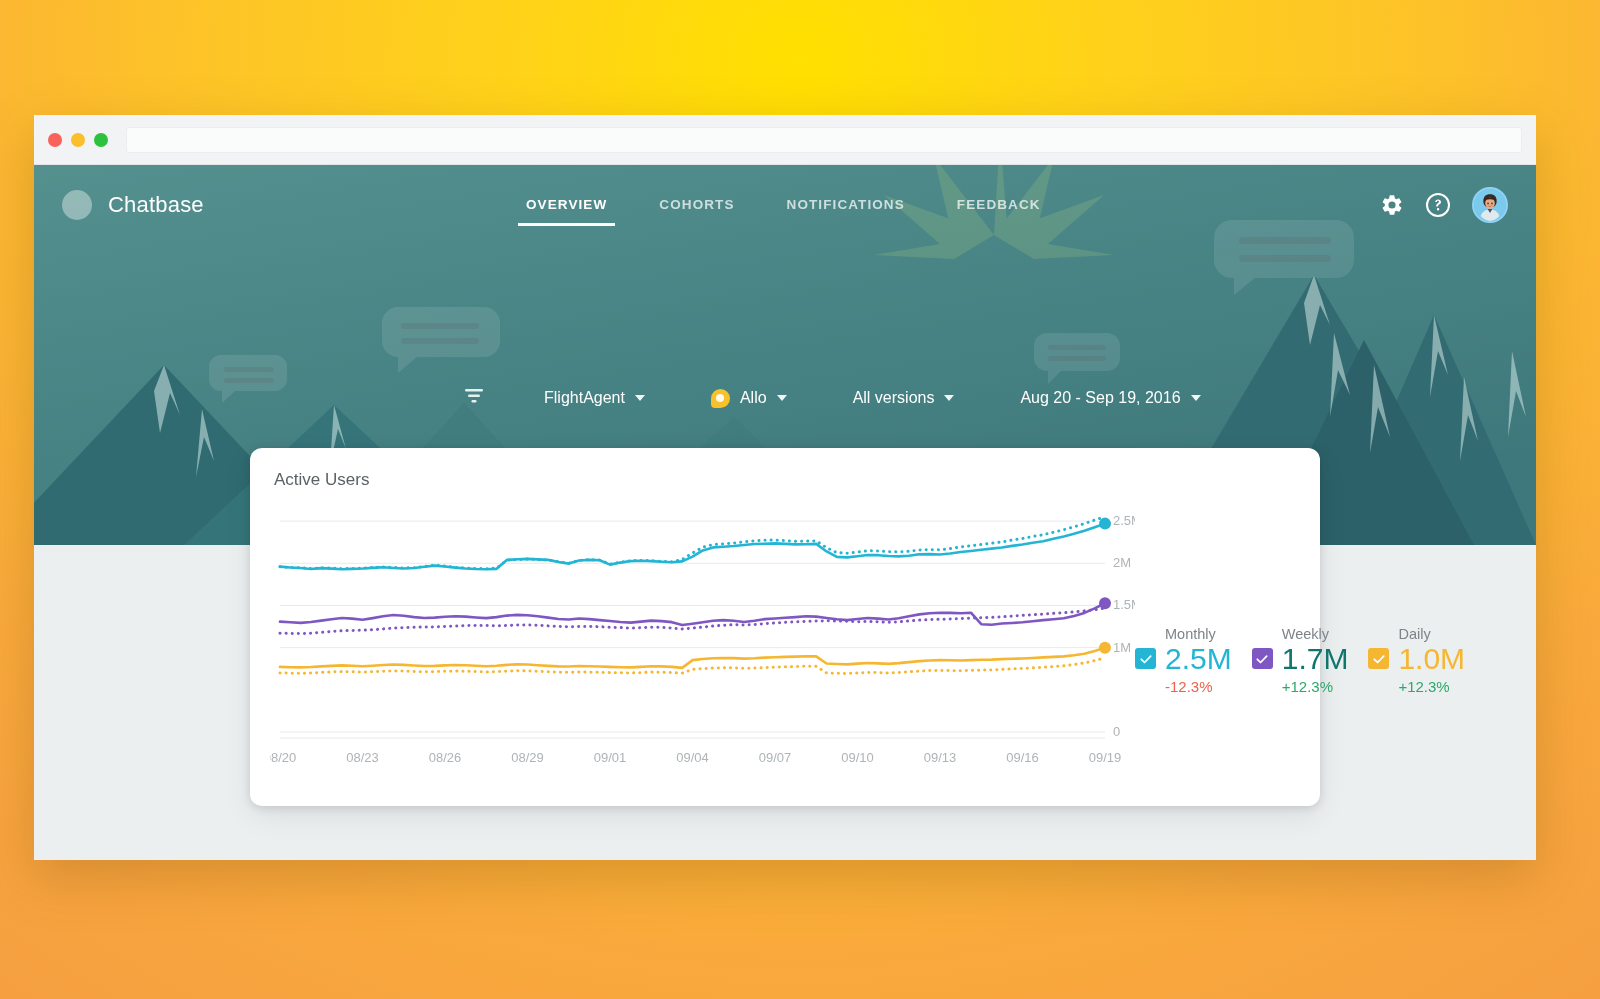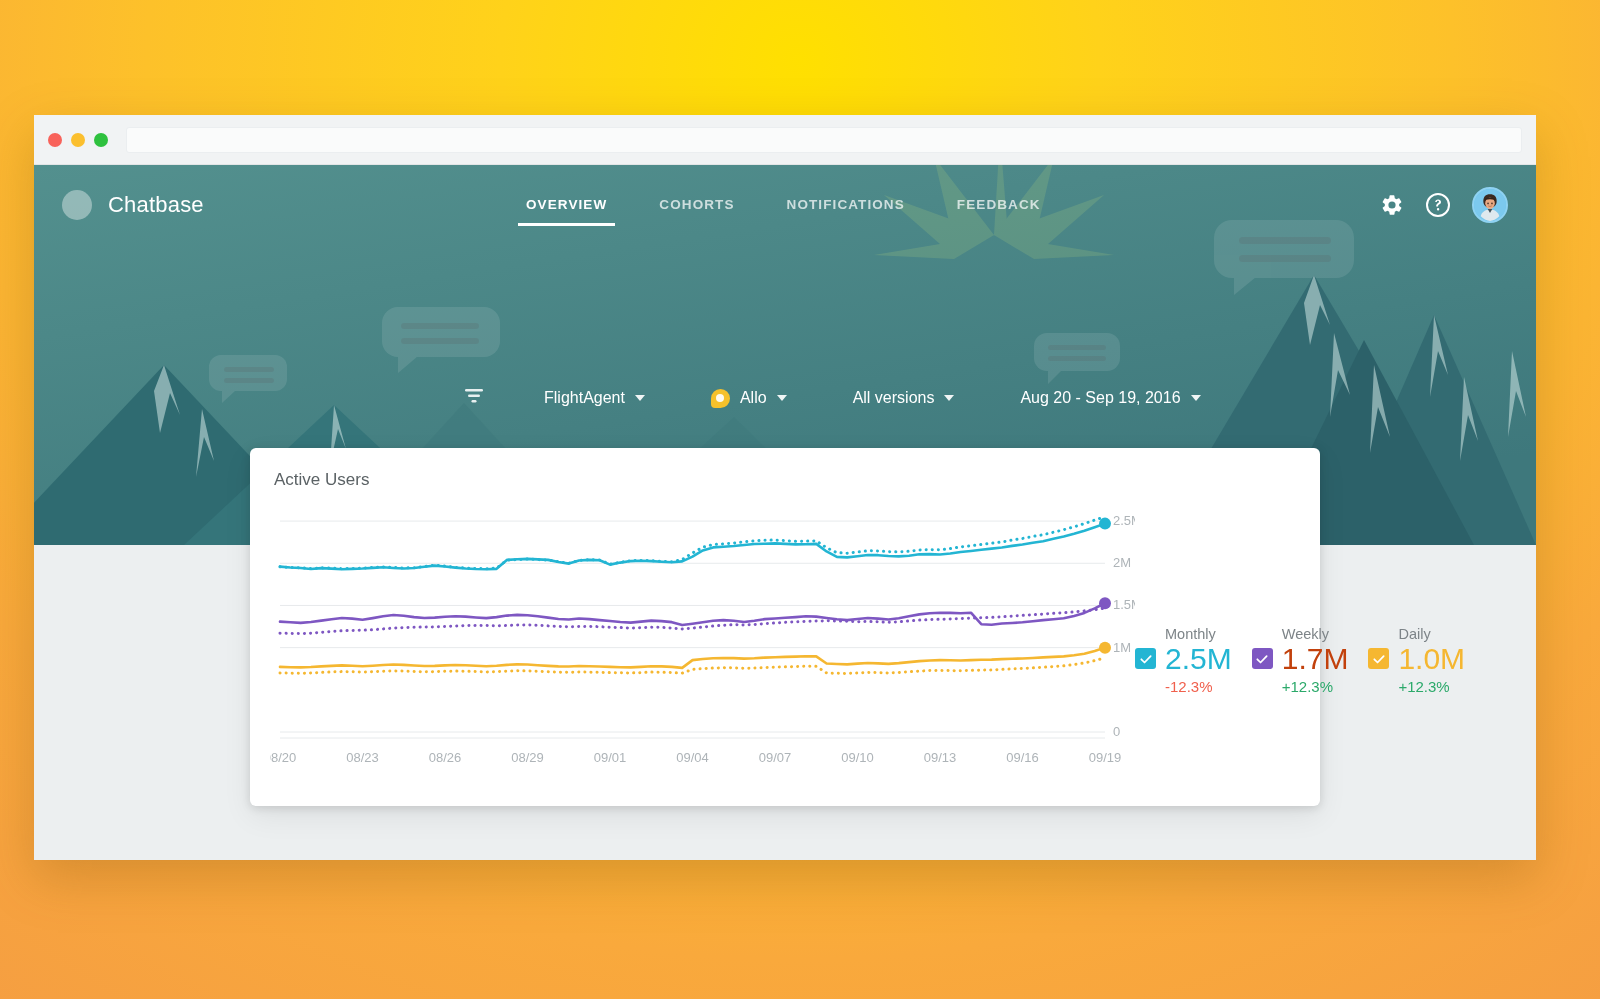--- a/index.html
+++ b/index.html
@@ -101,21 +101,21 @@
   .allo-badge::after {
     content: ""; position: absolute; left: 5.5px; top: 5.5px;
     width: 8px; height: 8px; border-radius: 50%; background: #fff; opacity: .92;
   }
 
   
   .page-body { height: 315px; background: #eceff0; }
   .card {
     position: absolute; left: 250px; top: 448px;
     width: 1070px; height: 358px;
-    background: #fff; border-radius: 6px;
+    background: #fff; border-radius: 12px;
     box-shadow: 0 2px 10px rgba(0,0,0,.13), 0 10px 30px rgba(0,0,0,.07);
     z-index: 10;
   }
   .card-title {
     padding: 22px 0 0 24px;
     font-size: 17px; color: #5b6265;
   }
   .card-inner { display: flex; height: 300px; }
   .chart-wrap { position: relative; flex: 1; padding-left: 20px; }
   .legend {
@@ -348,21 +348,21 @@
       </div>
 
       <div class="legend-group">
         <div class="legend-label">Weekly</div>
         <div class="legend-row">
           <span class="cb" style="background:#7E57C2">
             <svg viewBox="0 0 24 24">
                 <path d="M4 12.5l5.5 5.5L20 7" fill="none" stroke="#fff" stroke-width="3" stroke-linecap="round" stroke-linejoin="round"></path>
               </svg>
           </span>
-          <span class="legend-value" style="color:#c2410c">1.7M</span>
+          <span class="legend-value" style="color:#0f766e">1.7M</span>
         </div>
         <div class="legend-delta" style="color:#2BA96A">+12.3%</div>
       </div>
 
       <div class="legend-group">
         <div class="legend-label">Daily</div>
         <div class="legend-row">
           <span class="cb" style="background:#F5B731">
             <svg viewBox="0 0 24 24">
                 <path d="M4 12.5l5.5 5.5L20 7" fill="none" stroke="#fff" stroke-width="3" stroke-linecap="round" stroke-linejoin="round"></path>

